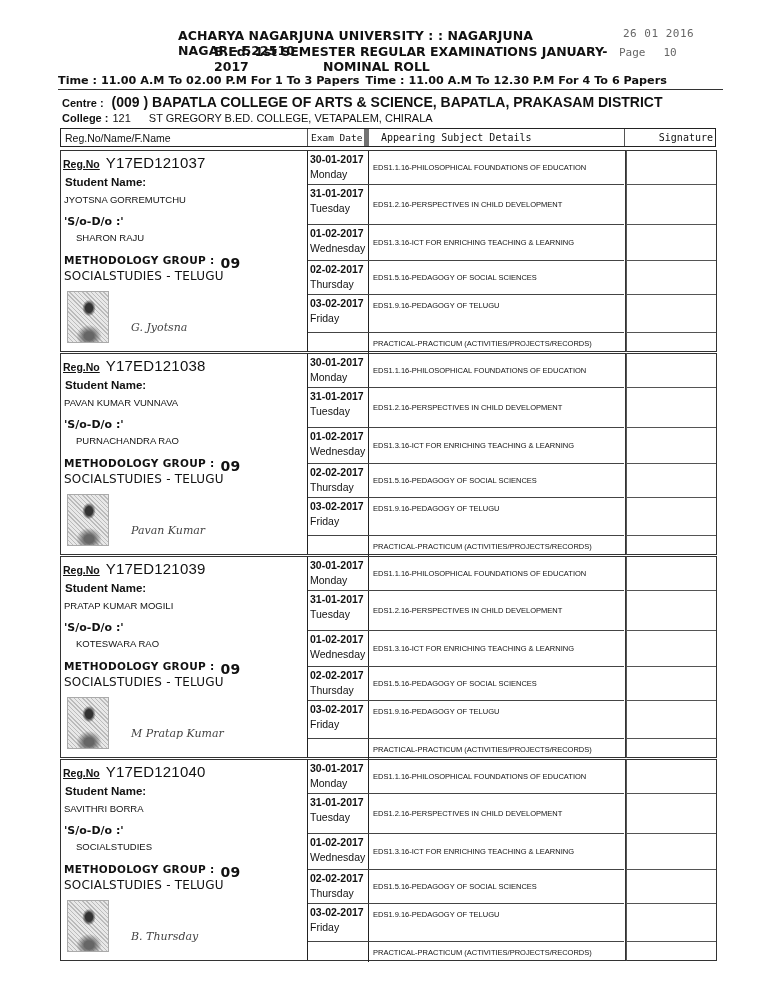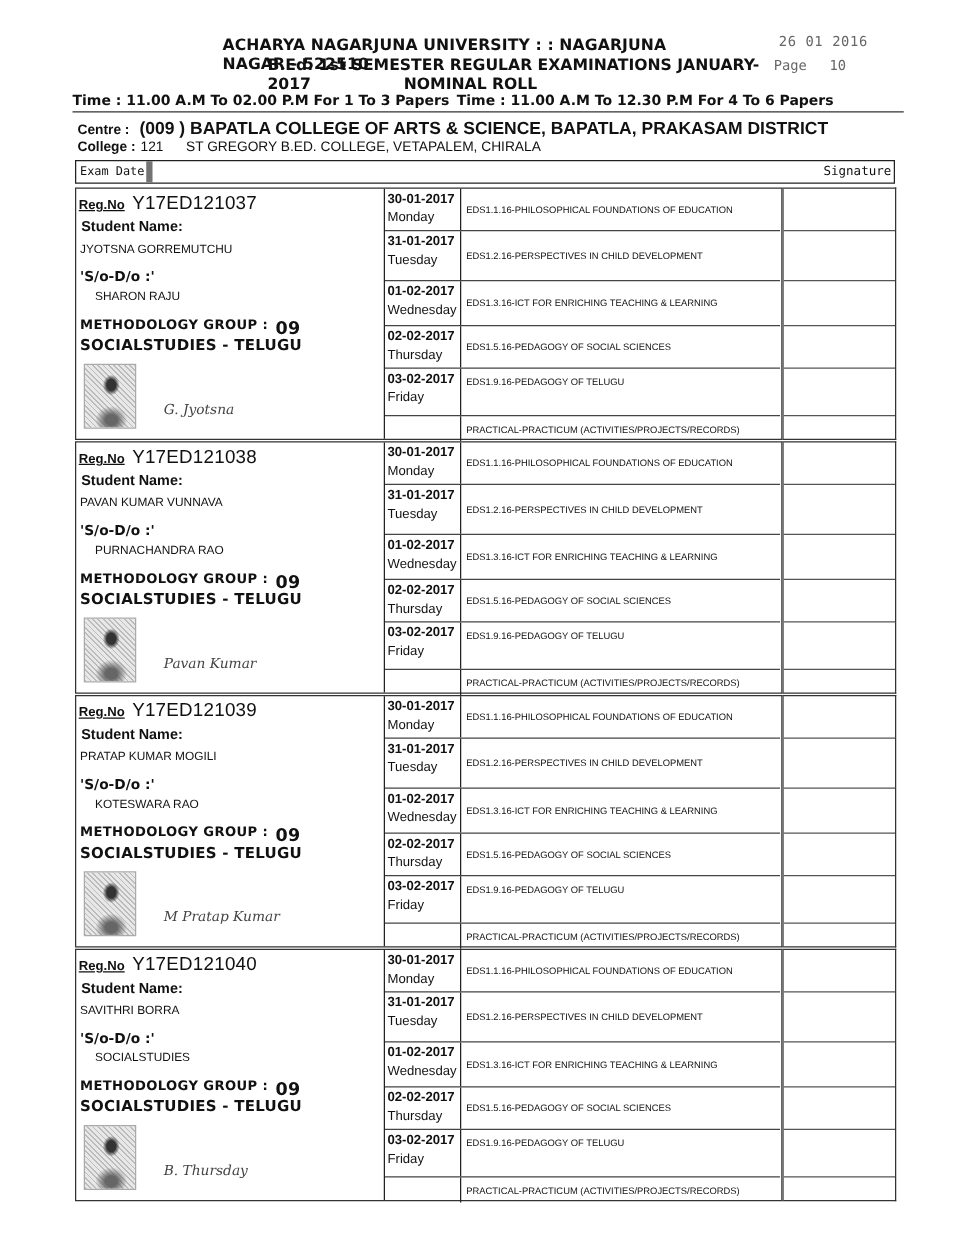--- a/index.html
+++ b/index.html
@@ -34,21 +34,21 @@
   .block .info { position: absolute; left: 0; top: 0; width: 247px; height: 100%; border-right: 1.5px solid #222; }
   .reg { position: absolute; top: 3px; left: 2px; white-space: nowrap; }
   .reg .rl { font-size: 10.5px; font-weight: bold; text-decoration: underline; }
   .reg .rv { font-size: 15px; font-weight: normal; margin-left: 6px; letter-spacing: 0.2px; }
   .sn-lab { position: absolute; top: 25px; left: 4px; font-size: 11.5px; font-weight: bold; }
   .sn-val { position: absolute; top: 43px; left: 3px; font-size: 9.5px; }
   .fn-lab { position: absolute; top: 64px; left: 3px; font-size: 11px; font-weight: bold; font-family: "DejaVu Sans", sans-serif; }
   .fn-val { position: absolute; top: 81px; left: 3px; font-size: 9.5px; margin-left: 12px; }
   .meth { position: absolute; top: 100px; left: 3px; font-size: 10.5px; font-weight: bold; font-family: "DejaVu Sans", sans-serif; white-space: nowrap; letter-spacing: 0.3px; }
   .meth .mv { font-size: 14px; margin-left: 6px; position: relative; top: 4px; }
-  .subj { position: absolute; top: 118px; left: 3px; font-size: 12px; font-weight: bold; font-family: "DejaVu Sans", sans-serif; letter-spacing: 0.2px; }
+  .subj { position: absolute; top: 118px; left: 3px; font-size: 12px; font-weight: normal; font-family: "DejaVu Sans", sans-serif; letter-spacing: 0.2px; }
   .photo { position: absolute; top: 140px; left: 6px; width: 42px; height: 52px; background:
       radial-gradient(ellipse 9px 11px at 21px 16px, #333 40%, transparent 75%),
       radial-gradient(ellipse 16px 14px at 21px 44px, #666 30%, transparent 80%),
       repeating-linear-gradient(45deg, #bbb 0 1px, #e8e8e8 1px 3px); border: 1px solid #aaa; }
   .sig { position: absolute; top: 170px; left: 70px; font-family: "DejaVu Serif", serif; font-style: italic; font-size: 11px; color: #444; }
 
   .rows { position: absolute; left: 247px; top: 0; width: 316px; height: 100%; }
   .row { position: absolute; left: 0; width: 316px; border-bottom: 1px solid #444; }
   .row:last-child { border-bottom: none; }
   .row .dt { position: absolute; left: 0; top: 0; width: 61px; height: 100%; border-right: 1.5px solid #222; padding-left: 2px; }
@@ -68,21 +68,23 @@
 <div id="roll" class="hdr-line">NOMINAL ROLL</div>
 <div id="date">26 01 2016</div>
 <div id="page"><span>Page</span><span class="pn">10</span></div>
 <div id="time"><span>Time : 11.00 A.M To 02.00 P.M For 1 To 3 Papers</span><span class="t2">Time : 11.00 A.M To 12.30 P.M For 4 To 6 Papers</span></div>
 <div id="rule1"></div>
 
 <div id="centre"><span class="lab">Centre :</span><span>(009 ) BAPATLA COLLEGE OF ARTS &amp; SCIENCE, BAPATLA, PRAKASAM DISTRICT</span></div>
 <div id="college"><span>College :</span><span class="cn">121</span><span class="cname">ST GREGORY B.ED. COLLEGE, VETAPALEM, CHIRALA</span></div>
 
 <div id="thead">
+  <div class="c1">Reg.No/Name/F.Name</div>
   <div class="c2">Exam Date</div>
+  <div class="c3">Appearing Subject Details</div>
   <div class="c4">Signature</div>
 </div>
 
 <div id="blocks">
     <div class="block" style="top: 150px;">
       <div class="info">
         <div class="reg"><span class="rl">Reg.No</span><span class="rv">Y17ED121037</span></div>
         <div class="sn-lab">Student Name:</div>
         <div class="sn-val">JYOTSNA GORREMUTCHU</div>
         <div class="fn-lab">'S/o-D/o :'</div>

